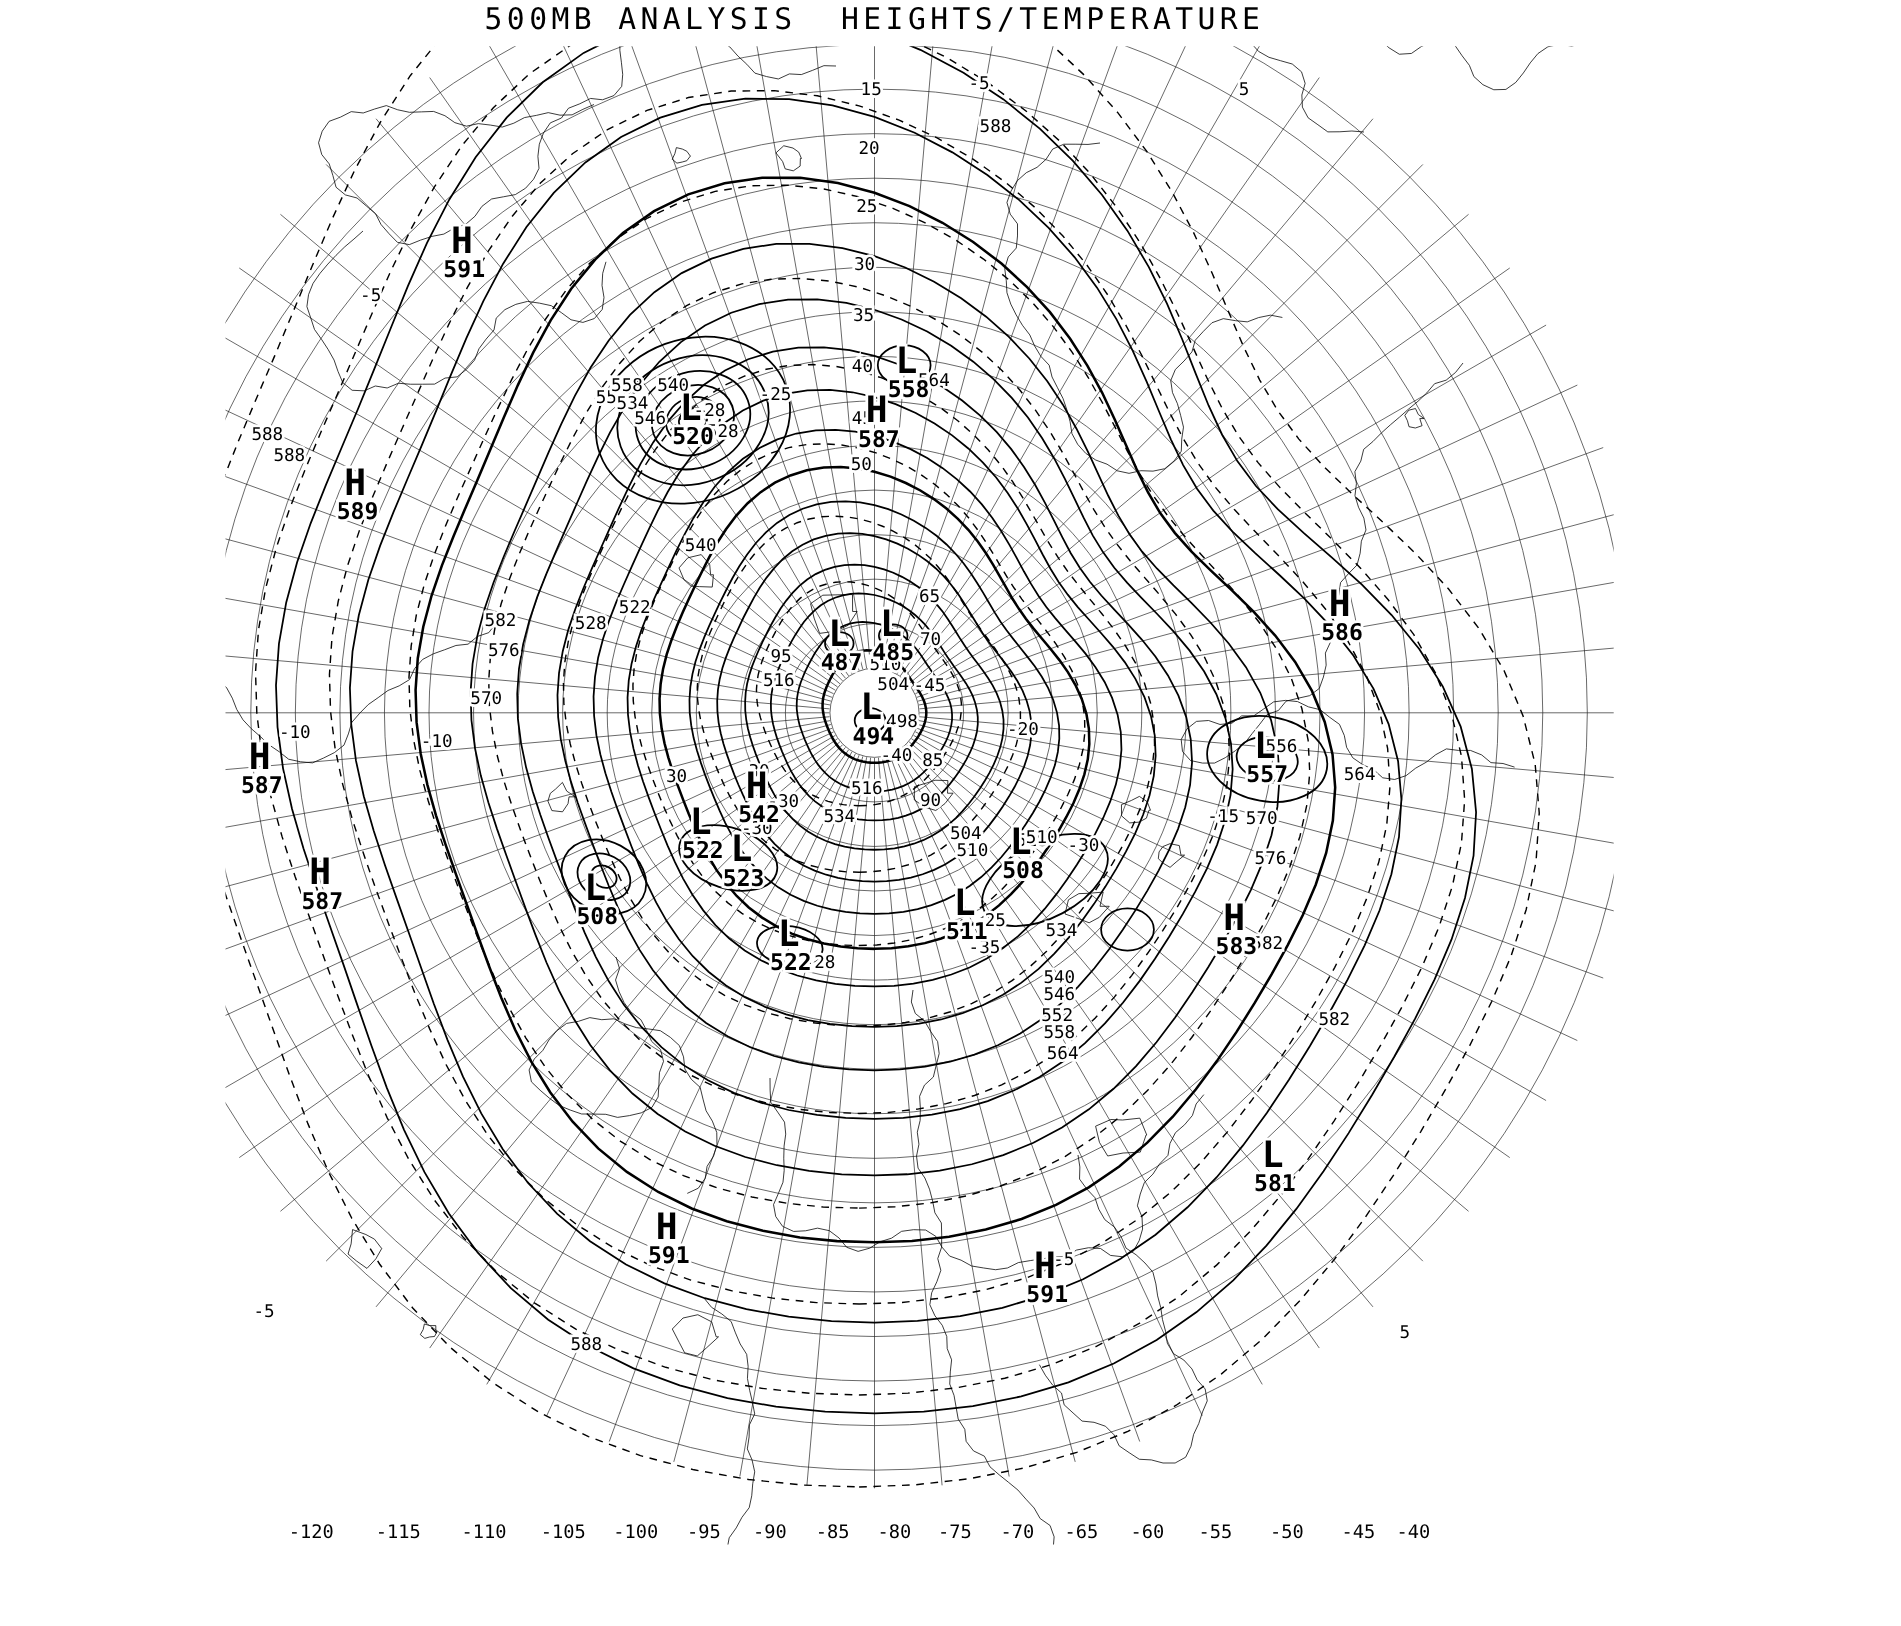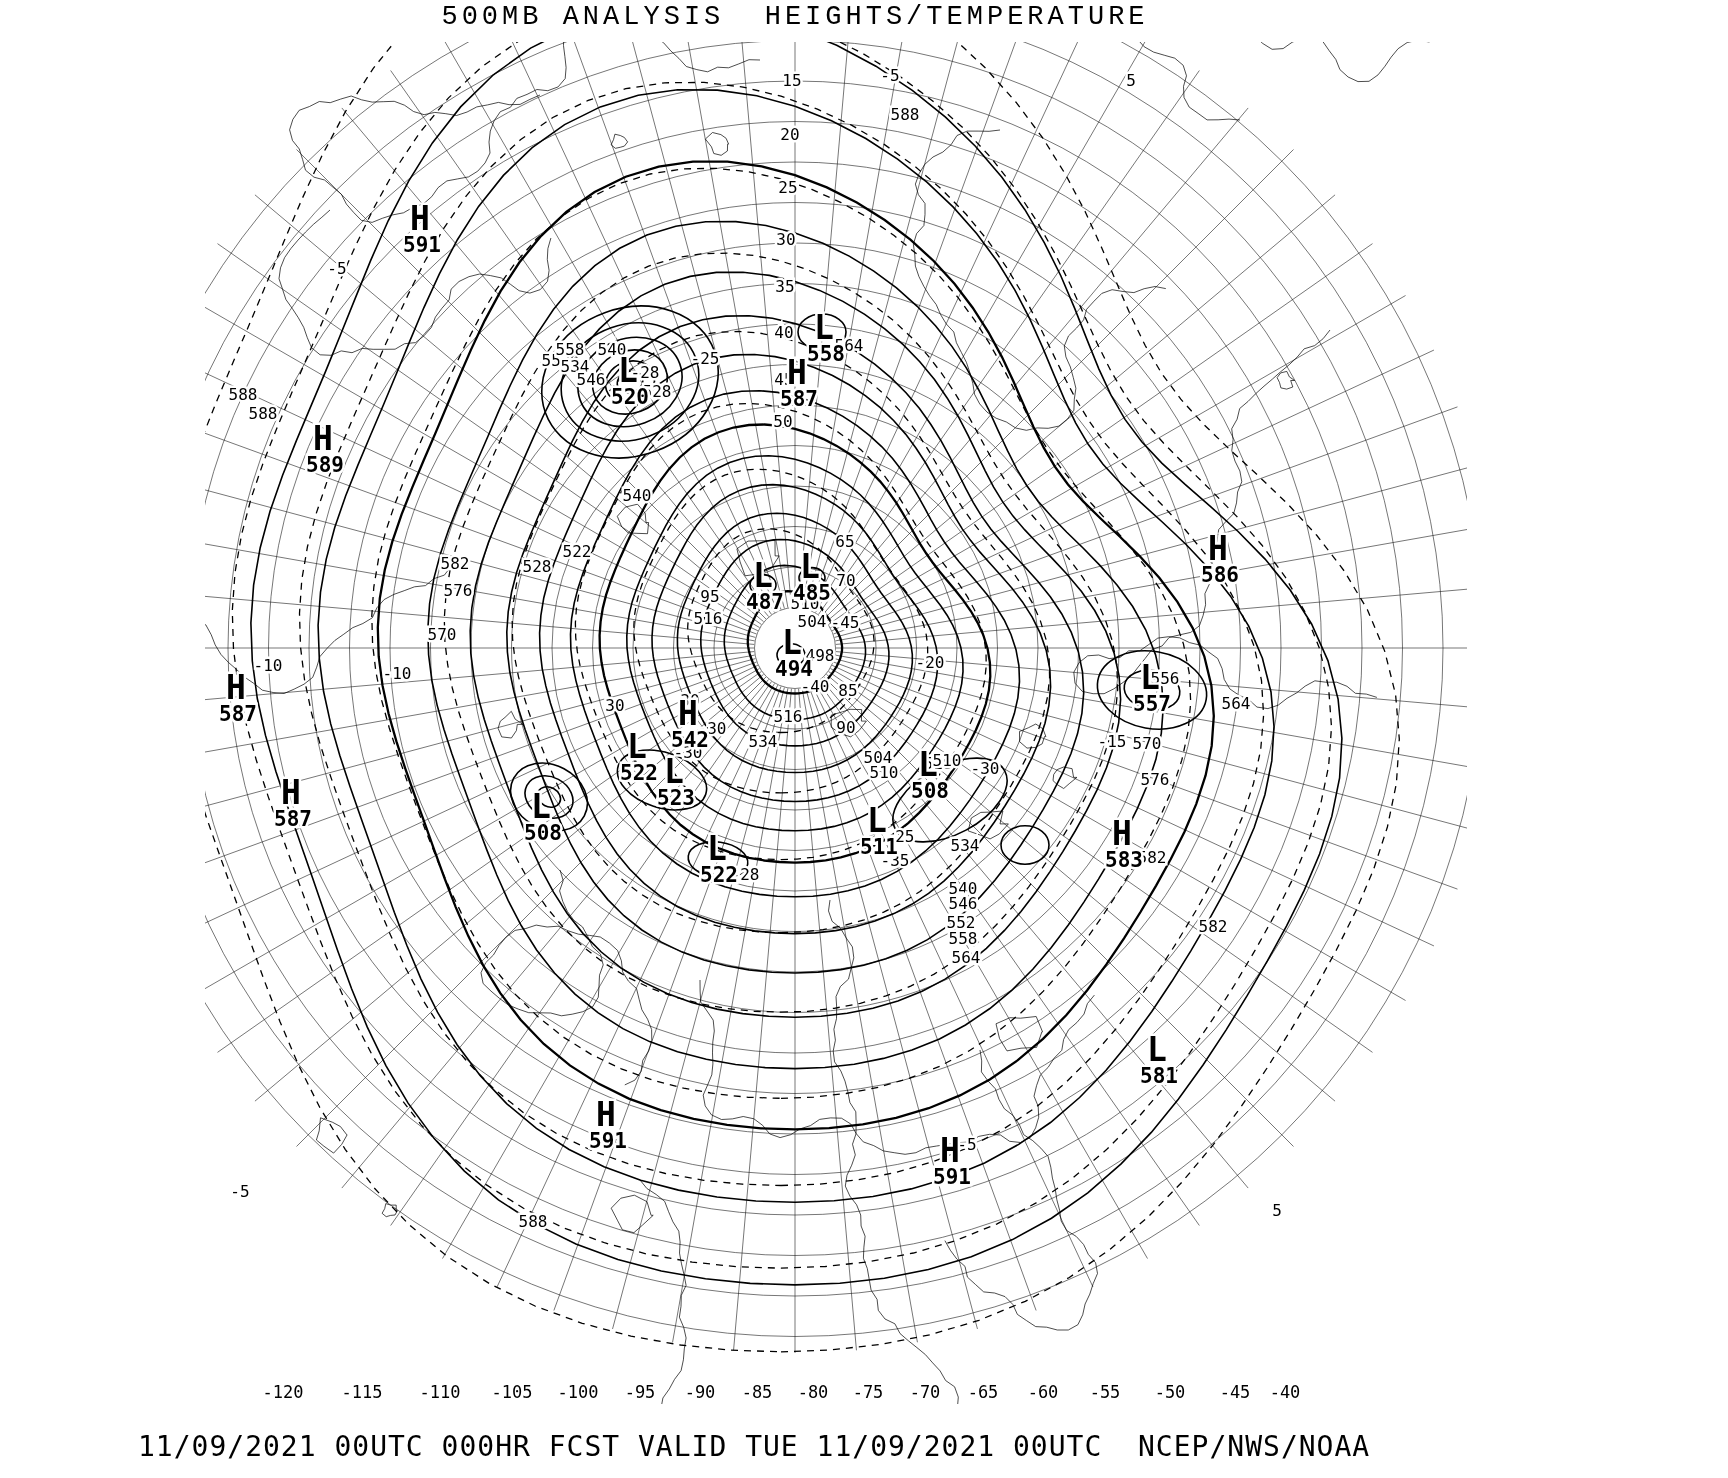--- a/index.html
+++ b/index.html
@@ -1,19 +1,19 @@
 <!DOCTYPE html>
 <html><head>
 <meta charset="utf-8">
 <style>
   html,body{margin:0;padding:0;background:#ffffff;width:1728px;height:1478px;overflow:hidden;}
   .page{position:relative;width:1728px;height:1478px;background:#fff;font-family:"DejaVu Sans Mono",monospace;color:#000;}
   .chart-title{
     position:absolute;left:0;top:2px;width:1590px;text-align:center;
-    font-size:27px;letter-spacing:4px;white-space:pre;color:#000;font-family:Liberation Mono, monospace;
+    font-size:27px;letter-spacing:4px;white-space:pre;color:#000;
   }
   .chart-footer{
     position:absolute;left:138px;top:1430px;width:1460px;
     font-size:28px;letter-spacing:1px;white-space:pre;color:#000;
   }
   svg text{font-family:"DejaVu Sans Mono",monospace;fill:#000;}
   .lbl{font-size:16px;}
   .lonlbl{font-size:17px;}
   .hl-sym{font-size:33px;font-weight:bold;}
   .hl-val{font-size:21px;font-weight:bold;}
@@ -378,14 +378,13 @@
         <g>
           <text x="606" y="1126" class="hl-sym" text-anchor="middle" stroke="#ffffff" stroke-width="5" paint-order="stroke">H</text>
           <text x="608" y="1148" class="hl-val" text-anchor="middle" stroke="#ffffff" stroke-width="5" paint-order="stroke">591</text>
         </g>
         <g>
           <text x="950" y="1162" class="hl-sym" text-anchor="middle" stroke="#ffffff" stroke-width="5" paint-order="stroke">H</text>
           <text x="952" y="1184" class="hl-val" text-anchor="middle" stroke="#ffffff" stroke-width="5" paint-order="stroke">591</text>
         </g>
       </g>
     </svg>
-  <div class="chart-footer">11/09/2021 00UTC 000HR FCST VALID TUE 11/09/2021 00UTC  NCEP/NWS/NOAA</div>
 </div>
 
 </body></html>

